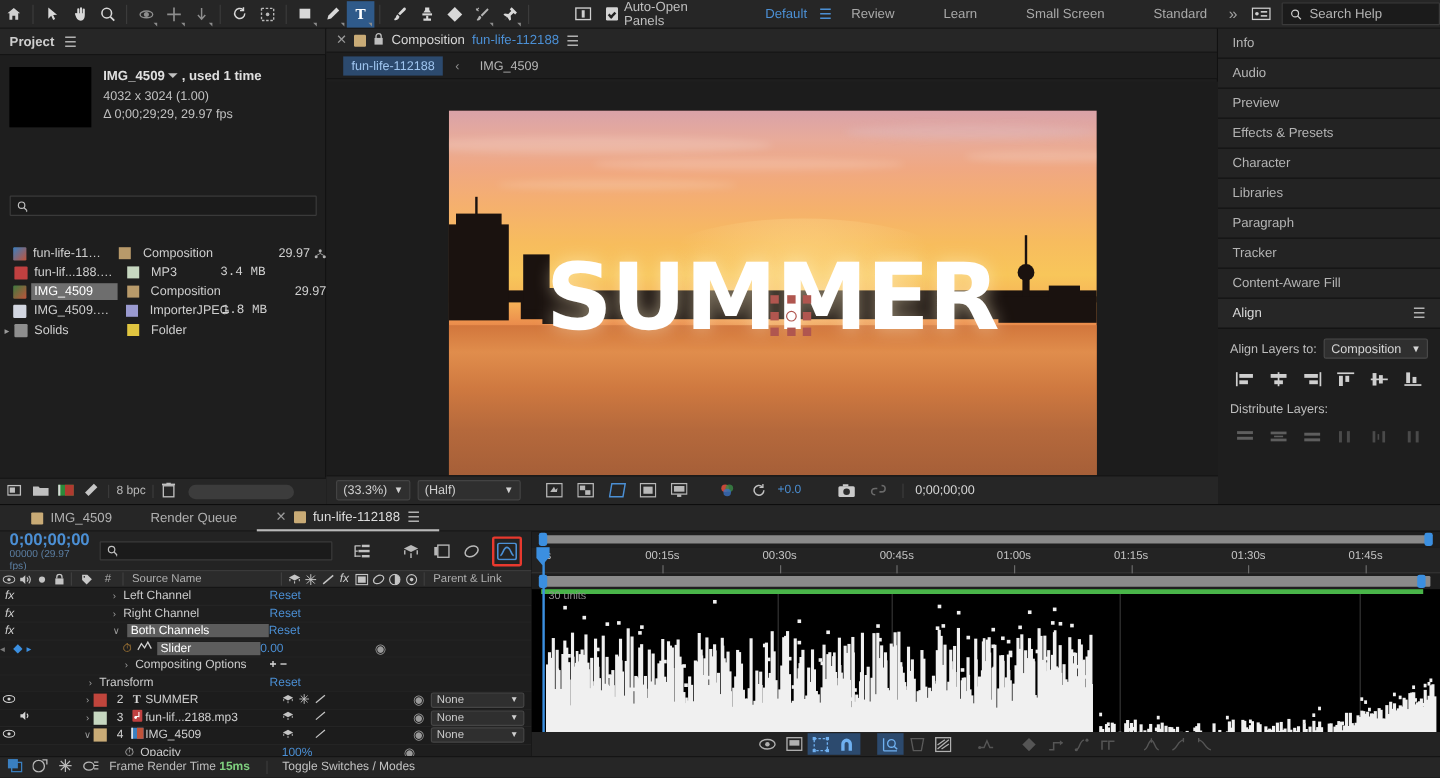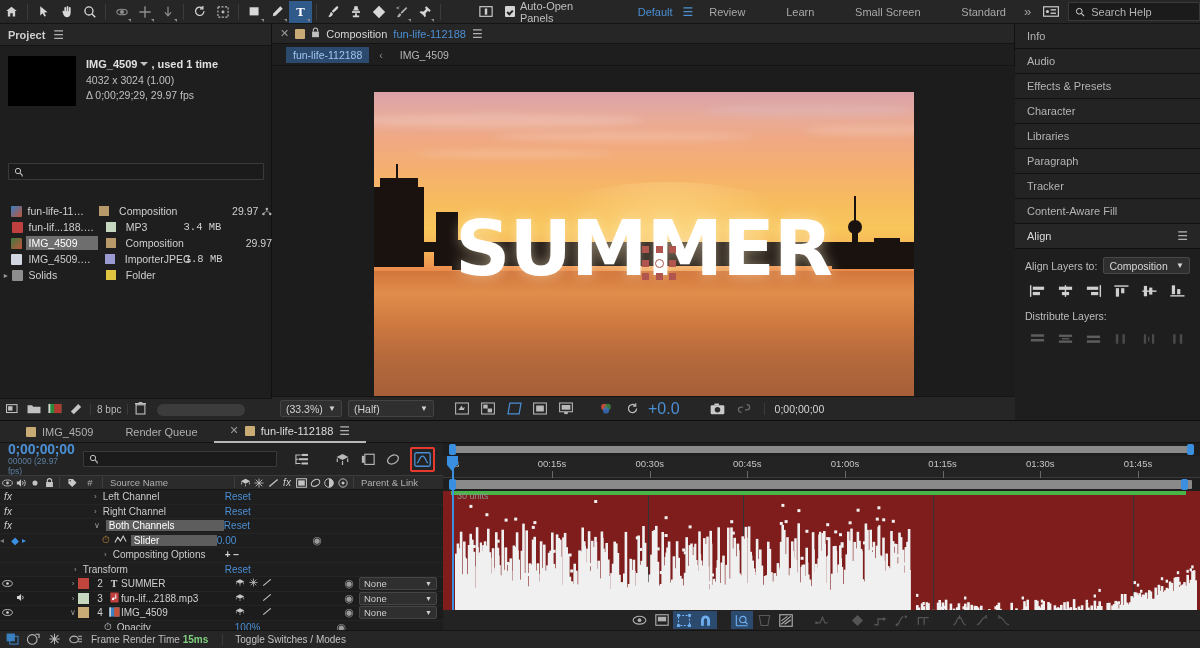--- a/index.html
+++ b/index.html
@@ -231,21 +231,21 @@
   .tl-footer{
     position:absolute; left:0; bottom:0; width:1200px; height:18px;
     background:#262626; border-top:1px solid #141414;
     display:flex; align-items:center; gap:8px; padding:0 6px; font-size:10px;
   }
   .frt{ color:#bdbdbd; }
   .frt b{ color:#7fd07f; font-weight:bold; }
   .tsm{ border-left:1px solid #3a3a3a; padding-left:12px; margin-left:6px; color:#c3c3c3;}
 
   
-  .graph{ position:absolute; left:443px; top:22px; width:757px; height:188px; background:#7f1d1d;}
+  .graph{ position:absolute; left:443px; top:22px; width:757px; height:188px; background:#000000;}
   .zoombar{ position:absolute; left:0; top:0; width:757px; height:13px; background:#1e1e1e;}
   .zoombar .track{ position:absolute; left:8px; top:3px; right:8px; height:7px;
       background:#8a8a8a; border-radius:4px;}
   .zhandle{ position:absolute; top:1px; width:7px;height:11px;background:#3b8fe0;border-radius:2px;}
   .ruler{ position:absolute; left:0; top:13px; width:757px; height:22px; background:#232323;
       border-bottom:1px solid #3a3a3a;}
   .tick{ position:absolute; top:15px; width:1px; height:7px; background:#6a6a6a;}
   .tlabel{ position:absolute; top:2px; font-size:9.5px; color:#c5c5c5; transform:translateX(-50%);}
   .navbar2{ position:absolute; left:0; top:35px; width:757px; height:13px; background:#1e1e1e;}
   .navbar2 .track{ position:absolute; left:8px; top:2px; right:8px; height:9px;
@@ -654,41 +654,42 @@
             <circle cx="10" cy="5.6" r="3.6" fill="#3a8a46" opacity=".8"></circle>
             <circle cx="8" cy="9.6" r="3.6" fill="#3a6fc0" opacity=".8"></circle>
           </svg>
       </span>
       <span class="vfbtn">
         <svg width="13" height="13" viewBox="0 0 16 16">
             <path d="M13 8a5 5 0 1 1-1.6-3.6" fill="none" stroke="#c0c0c0" stroke-width="1.5"></path>
             <path d="M12 1.6v3.4H8.5" fill="none" stroke="#c0c0c0" stroke-width="1.4"></path>
           </svg>
       </span>
-      <span style="color:#4b8fd4;font-size:16px">+0.0</span>
+      <span style="color:#4b8fd4;font-size:10px">+0.0</span>
       <span style="width:16px"></span>
       <span class="vfbtn">
         <svg width="15" height="12" viewBox="0 0 16 13">
             <rect x="0.6" y="2.4" width="14.8" height="9.8" rx="1.4" fill="#cacaca"></rect>
             <rect x="4.6" y="0.6" width="5" height="2" fill="#cacaca"></rect>
             <circle cx="8" cy="7.4" r="3" fill="#2b2b2b"></circle>
           </svg>
       </span>
       <span class="vfbtn">
         <svg width="14" height="13" viewBox="0 0 16 14">
             <path d="M11 2.6c2 0 3.4 1.3 3.4 3S13 8.6 11 8.6H9M5 11.4c-2 0-3.4-1.3-3.4-3S3 5.4 5 5.4h2" fill="none" stroke="#6a6a6a" stroke-width="1.5"></path>
           </svg>
       </span>
       <span class="tcode">0;00;00;00</span>
     </div>
   </div>
 
   <div class="right">
     <div class="rtab">Info</div>
     <div class="rtab">Audio</div>
+    <div class="rtab">Preview</div>
     <div class="rtab">Effects &amp; Presets</div>
     <div class="rtab">Character</div>
     <div class="rtab">Libraries</div>
     <div class="rtab">Paragraph</div>
     <div class="rtab">Tracker</div>
     <div class="rtab">Content-Aware Fill</div>
     <div class="rtab active">
       <span>Align</span>
       <span class="hamburger">☰</span>
     </div>

